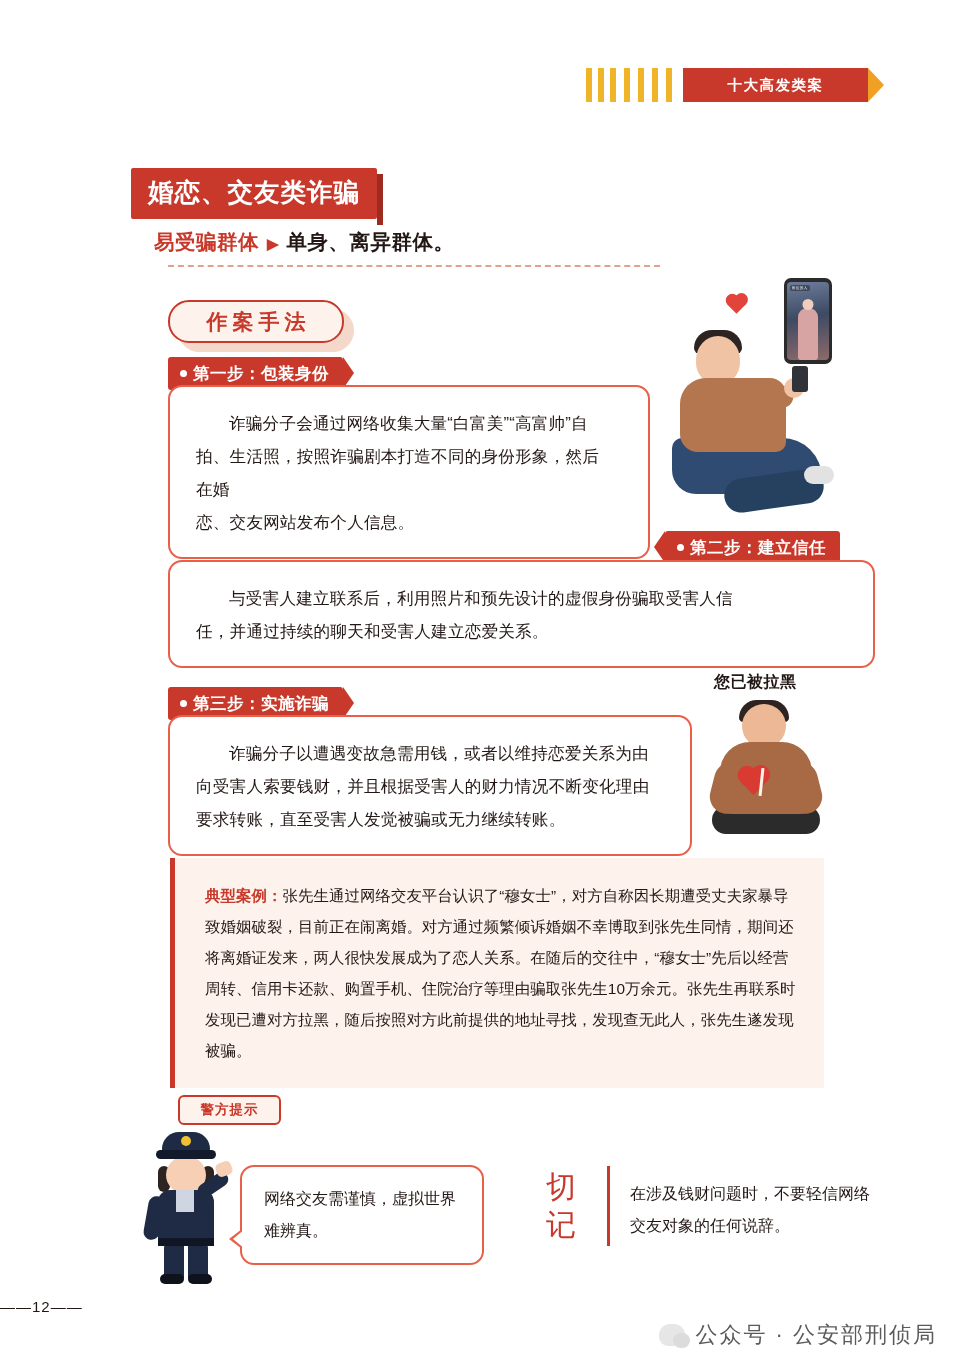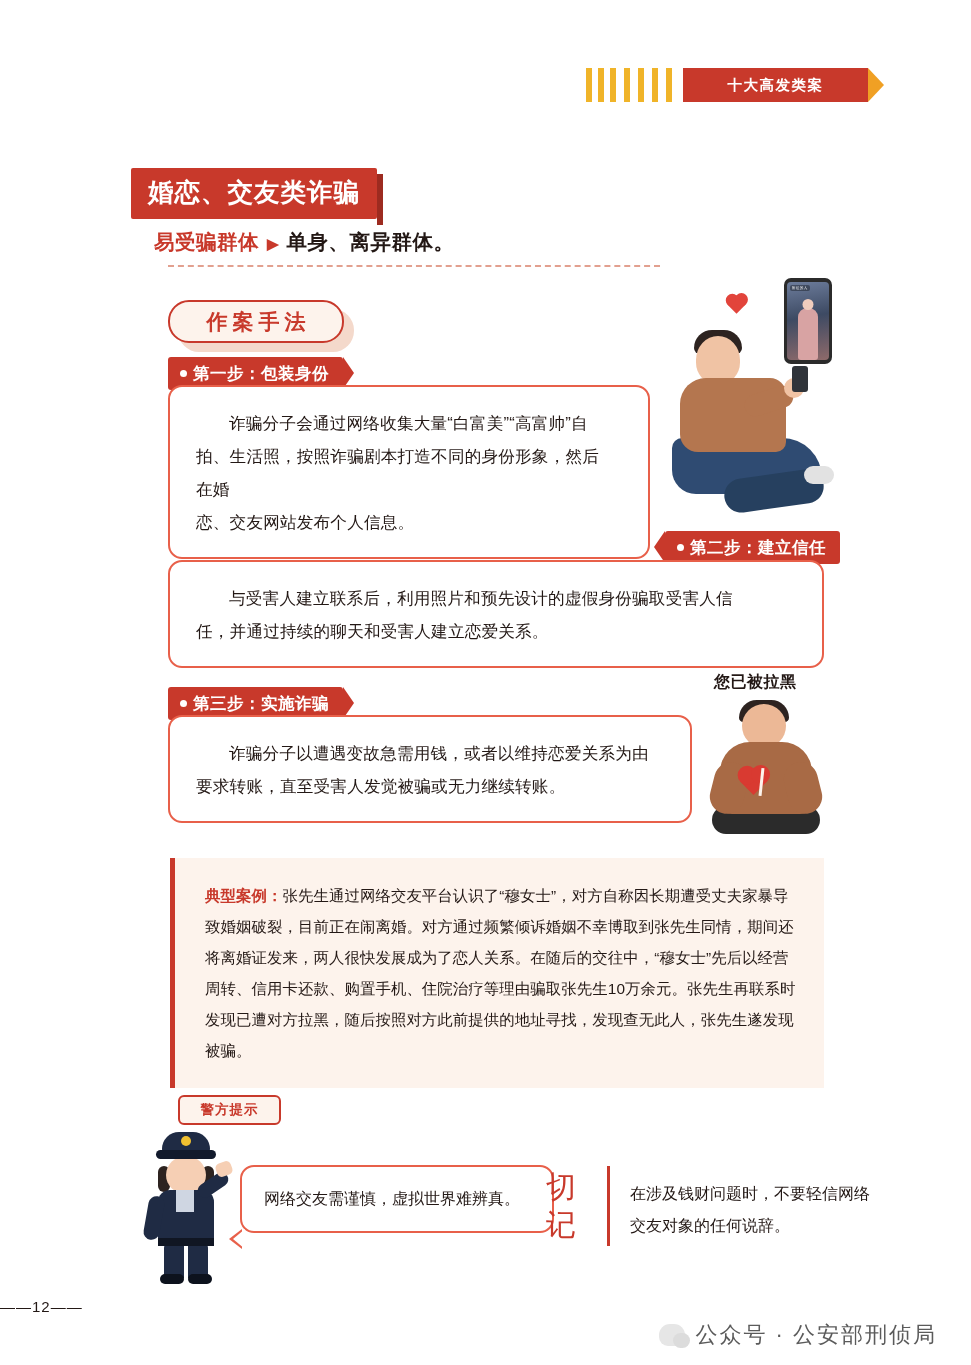--- a/index.html
+++ b/index.html
@@ -224,21 +224,21 @@
     color: #c8392b;
     font-size: 13.5px;
     font-weight: bold;
     letter-spacing: 1px;
   }
 
   .speech-bubble {
     position: absolute;
     left: 240px;
     top: 1165px;
-    width: 314px;
+    width: 244px;
     border: 2px solid #e8604a;
     border-radius: 14px;
     background: #ffffff;
     padding: 16px 22px;
     font-size: 16px;
     line-height: 32px;
     color: #231815;
   }
   .speech-bubble::before {
     content: "";
@@ -488,21 +488,21 @@
   <div class="m1-body"></div>
   <div class="m1-arm"></div>
   <div class="m1-hand"></div>
   <div class="m1-phone"></div>
 </div>
 
 <div class="step-pill right-tip" style="right:131px; top:531px;">
   <span class="bullet"></span>
   <span>第二步：建立信任</span>
 </div>
-<div class="step-body" style="left:168px; top:560px; width:656px;">
+<div class="step-body" style="left:168px; top:560px; width:707px;">
   <p>与受害人建立联系后，利用照片和预先设计的虚假身份骗取受害人信</p>
   <p class="noindent">任，并通过持续的聊天和受害人建立恋爱关系。</p>
 </div>
 
 <div class="blocked-label">您已被拉黑</div>
 <div class="illus-man2">
   <div class="m2-hair"></div>
   <div class="m2-head"></div>
   <div class="m2-legs"></div>
   <div class="m2-body"></div>
@@ -513,20 +513,21 @@
     <div class="crack"></div>
   </div>
 </div>
 
 <div class="step-pill left-tip" style="left:168px; top:687px;">
   <span class="bullet"></span>
   <span>第三步：实施诈骗</span>
 </div>
 <div class="step-body" style="left:168px; top:715px; width:524px;">
   <p>诈骗分子以遭遇变故急需用钱，或者以维持恋爱关系为由</p>
+  <p class="noindent">向受害人索要钱财，并且根据受害人的财力情况不断变化理由</p>
   <p class="noindent">要求转账，直至受害人发觉被骗或无力继续转账。</p>
 </div>
 
 <div class="case-box">
   <span class="case-label">典型案例：</span><span>张先生通过网络交友平台认识了“穆女士”，对方自称因长期遭受丈夫家暴导致婚姻破裂，目前正在闹离婚。对方通过频繁倾诉婚姻不幸博取到张先生同情，期间还将离婚证发来，两人很快发展成为了恋人关系。在随后的交往中，“穆女士”先后以经营周转、信用卡还款、购置手机、住院治疗等理由骗取张先生10万余元。张先生再联系时发现已遭对方拉黑，随后按照对方此前提供的地址寻找，发现查无此人，张先生遂发现被骗。</span>
 </div>
 
 <div class="tip-badge">
   <span>警方提示</span>
 </div>

